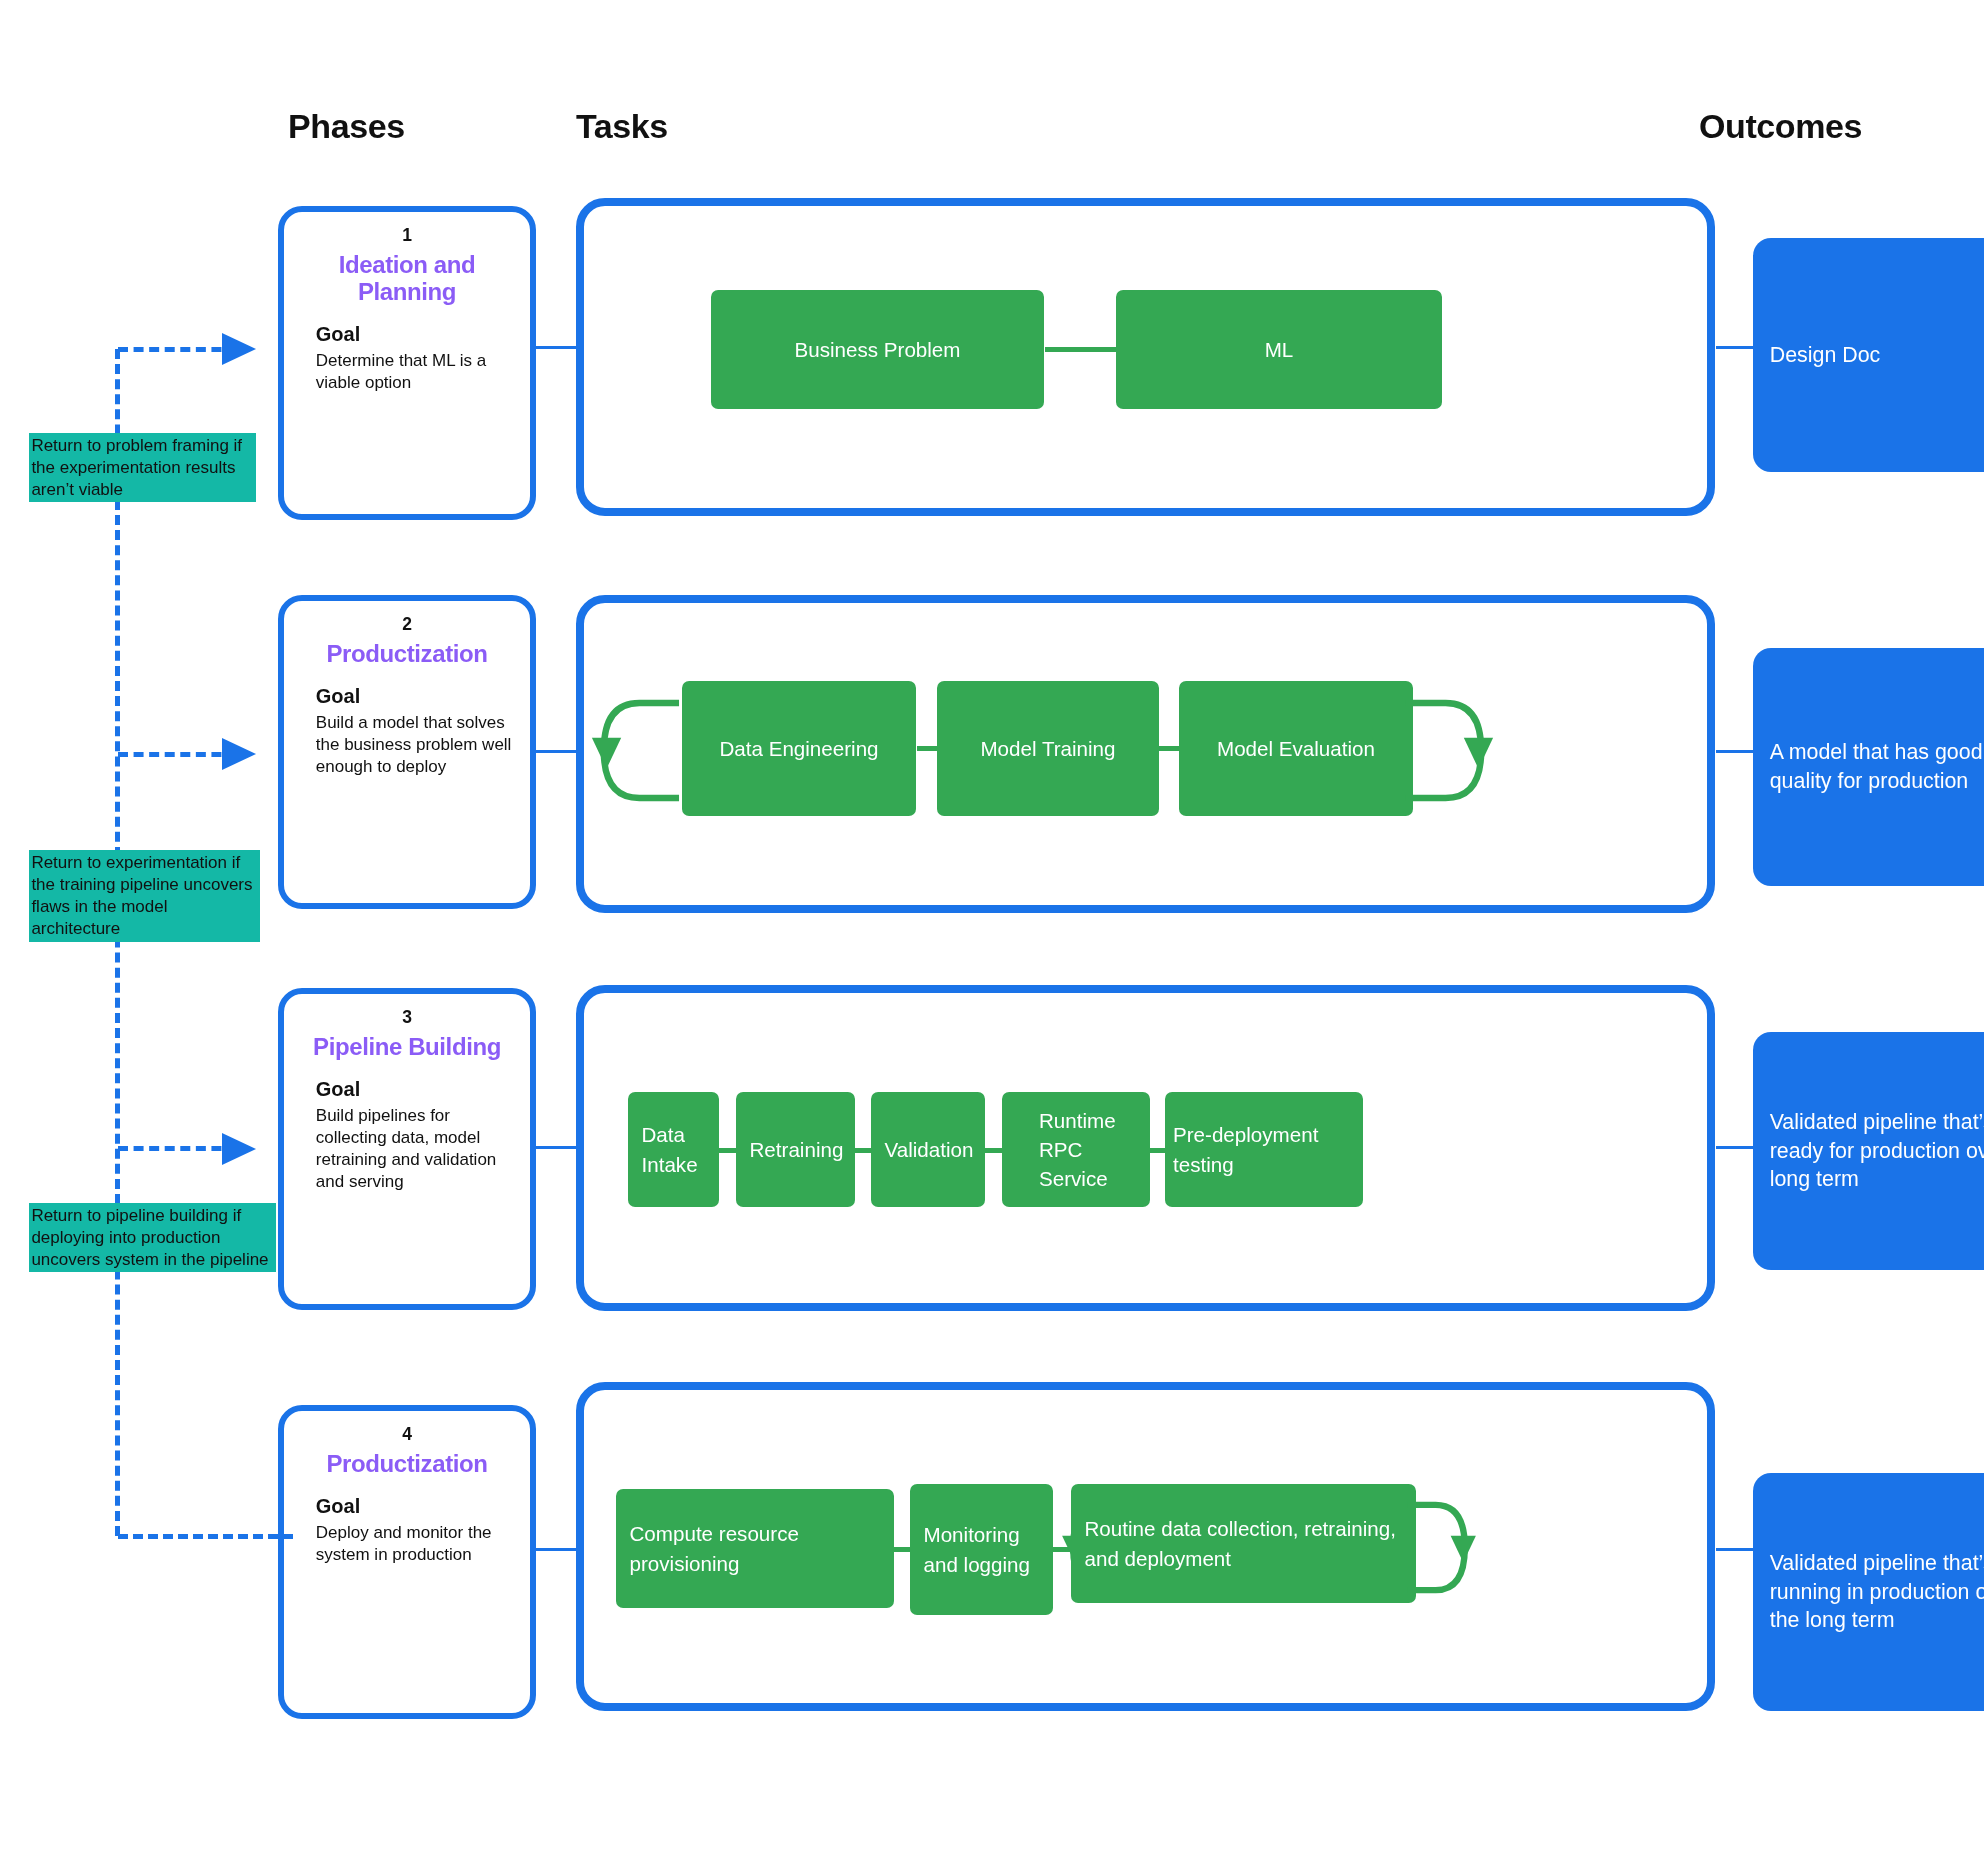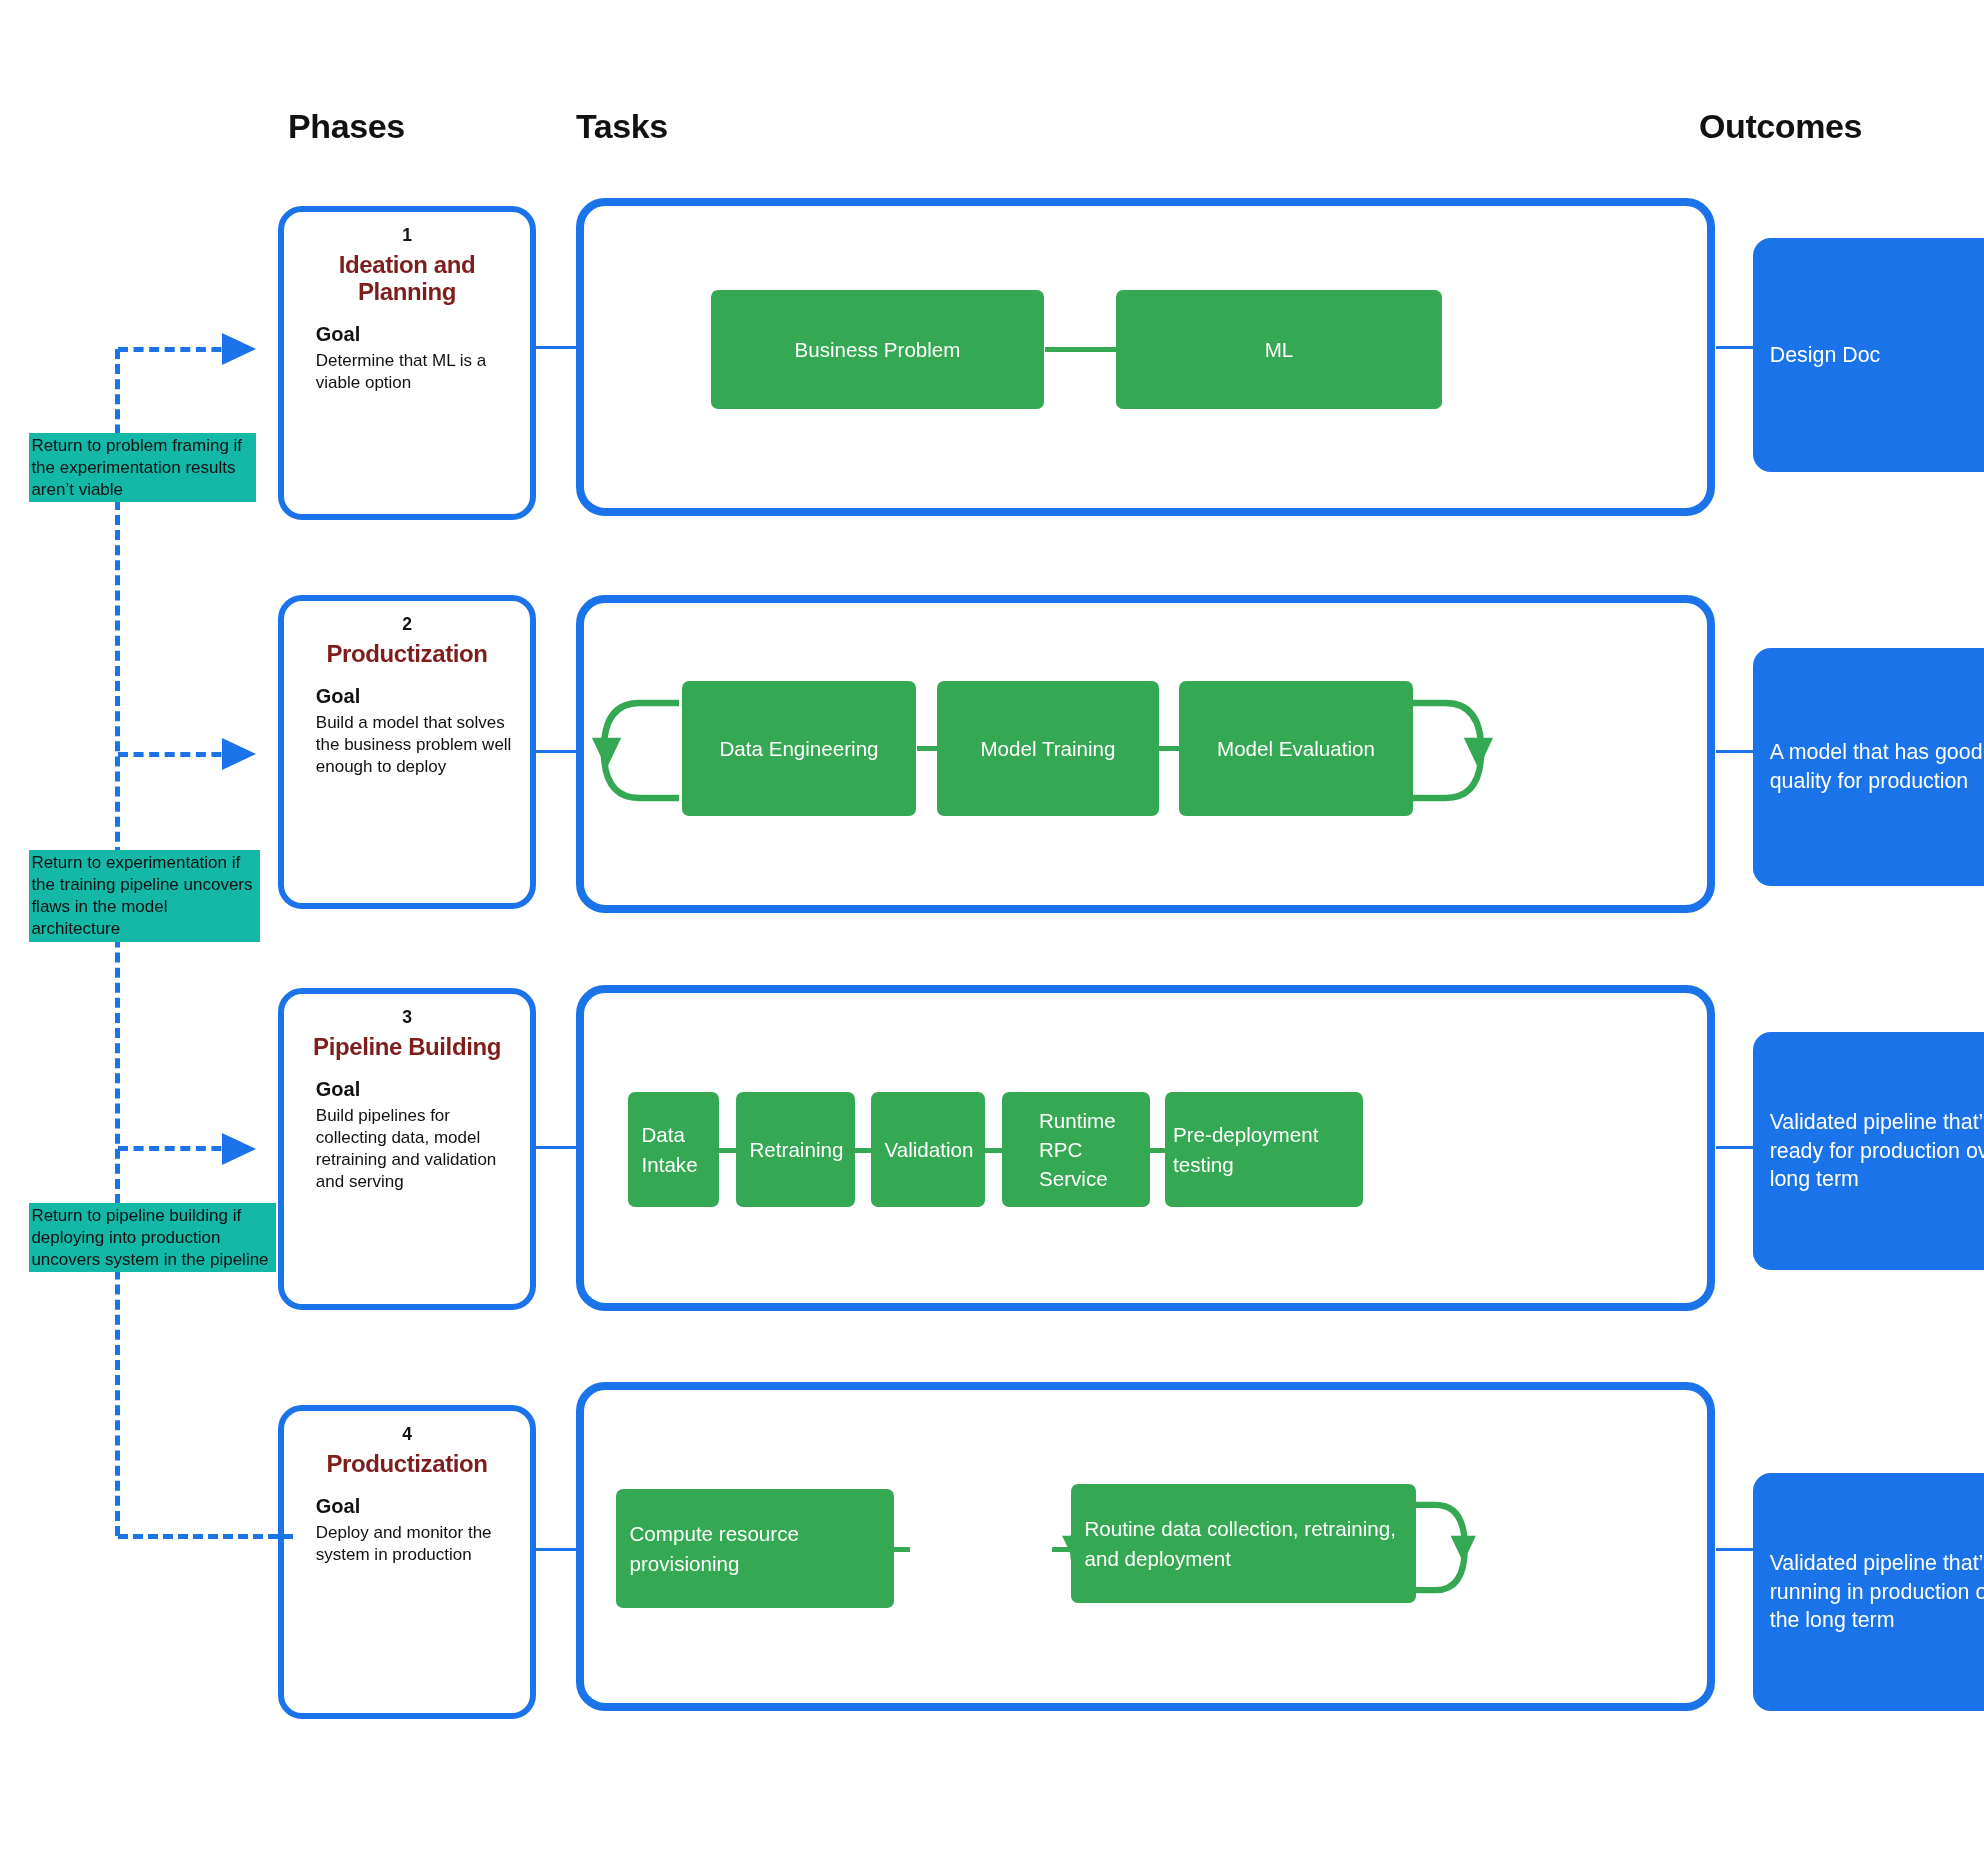--- a/index.html
+++ b/index.html
@@ -37,21 +37,21 @@
     font-weight:700;
     color:#111;
     line-height:1.1;
     margin-bottom:7.1px;
   }
   .phase-title{
     text-align:center;
     font-size:24px;
     font-weight:700;
     letter-spacing:-0.4px;
-    color:#7f1d1d;
+    color:#8b5cf6;
     line-height:1.12;
   }
   .goal-wrap{margin-top:16px;padding-left:14.3px;}
   .goal-label{
     font-size:20px;
     font-weight:700;
     color:#111;
     line-height:1.2;
     margin-bottom:4px;
   }
@@ -250,20 +250,21 @@
       <div class="goal-label">Goal</div>
       <div class="goal-text">Deploy and monitor the system in production</div>
     </div>
   </div>
 
   <div class="blue-link" style="left:536px;top:1548px;width:44px;"></div>
 
   <div class="tasks-box" style="left:576px;top:1382px;width:1139px;height:329px;">
     <div class="task left" style="left:32px;top:99px;width:278px;height:119px;">Compute  resource provisioning</div>
     <div class="green-link" style="left:310px;top:157px;width:16px;"></div>
+    <div class="task left" style="left:326px;top:94px;width:143px;height:131px;">Monitoring and logging</div>
     <div class="green-link" style="left:468px;top:157px;width:19px;"></div>
 
     <div class="loop" style="left:471px;top:106px;width:79px;height:103px;">
       <svg width="79" height="103" viewBox="0 0 200 260">
         <path d="M 190 22 L 120 22 Q 46 22 46 130 Q 46 238 120 238 L 190 238" fill="none" stroke="#34a853" stroke-width="16"></path>
         <polygon points="18,100 82,100 50,168" fill="#34a853"></polygon>
       </svg>
     </div>
 
     <div class="task left" style="left:487px;top:94px;width:345px;height:119px;">Routine data collection, retraining, and deployment</div>

